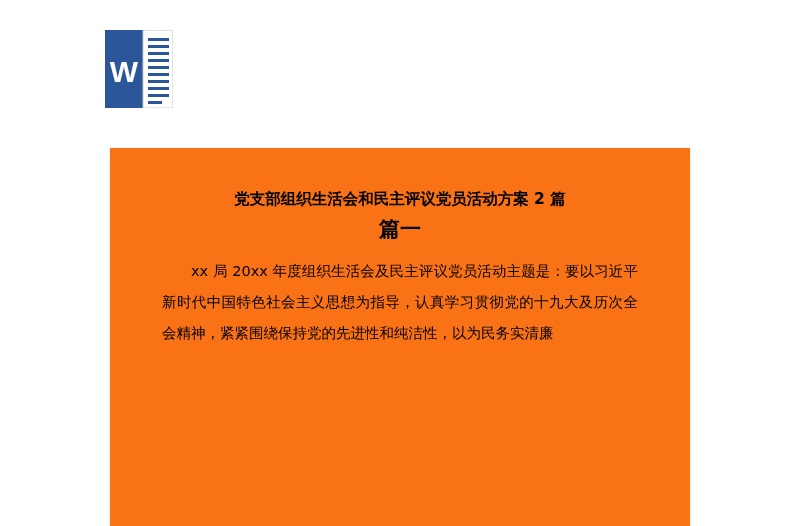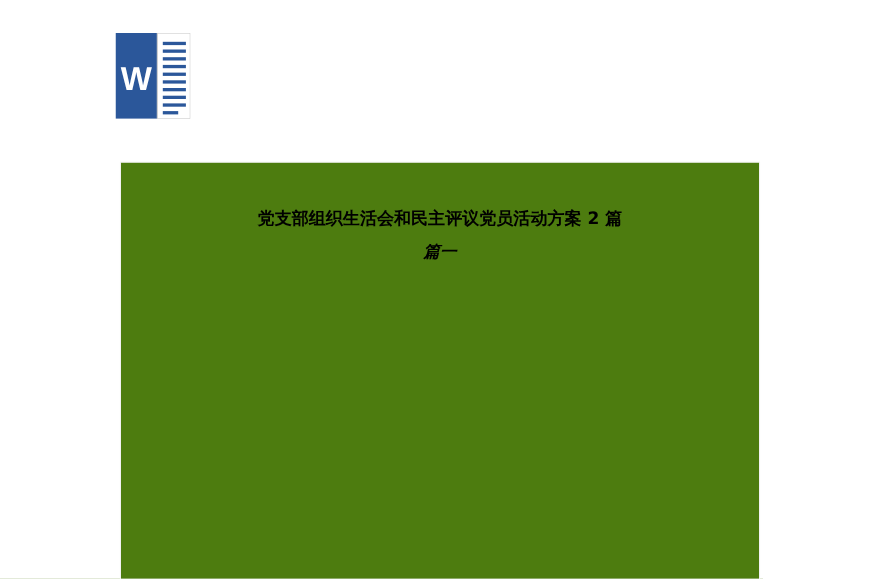--- a/index.html
+++ b/index.html
@@ -53,43 +53,42 @@
     font-family: "DejaVu Sans", "Liberation Sans", sans-serif;
   }
 
   
   #doc-page {
     position: absolute;
     left: 110px;
     top: 148px;
     width: 580px;
     height: 378px;
-    background: #4d7c0f;
+    background: #f97316;
     box-shadow: 0 0 0 1px #f2f2f2;
     box-sizing: border-box;
     padding: 36px 52px 0 52px;
     overflow: hidden;
   }
   .doc-title-line {
     text-align: center;
     font-size: 15.5px;
     font-weight: 700;
     color: #000000;
     line-height: 30px;
     font-family: "DejaVu Sans", "Liberation Sans", sans-serif;
   }
   .doc-subtitle-line {
     text-align: center;
-    font-size: 15px;
+    font-size: 21px;
     font-weight: 700;
     color: #000000;
     line-height: 30px;
     margin-bottom: 12px;
     font-family: "DejaVu Sans", "Liberation Sans", sans-serif;
-    font-style: italic;
   }
   .doc-para {
     font-size: 14.5px;
     line-height: 31px;
     color: #000000;
     text-align: justify;
     text-justify: inter-ideograph;
     text-indent: 2em;
     margin: 0 0 10px 0;
     font-family: "DejaVu Sans", "Liberation Sans", sans-serif;
@@ -123,15 +122,16 @@
         </g>
         <text x="19" y="52" font-family="Liberation Sans, sans-serif" font-size="30" font-weight="bold" fill="#ffffff" text-anchor="middle">W</text>
       </svg>
     </div>
 
   </div>
 
   <div id="doc-page">
     <div class="doc-title-line">党支部组织生活会和民主评议党员活动方案 2 篇</div>
     <div class="doc-subtitle-line">篇一</div>
+    <p class="doc-para">xx 局 20xx 年度组织生活会及民主评议党员活动主题是：要以习近平新时代中国特色社会主义思想为指导，认真学习贯彻党的十九大及历次全会精神，紧紧围绕保持党的先进性和纯洁性，以为民务实清廉</p>
   </div>
 
 </div>
 
 </body></html>

